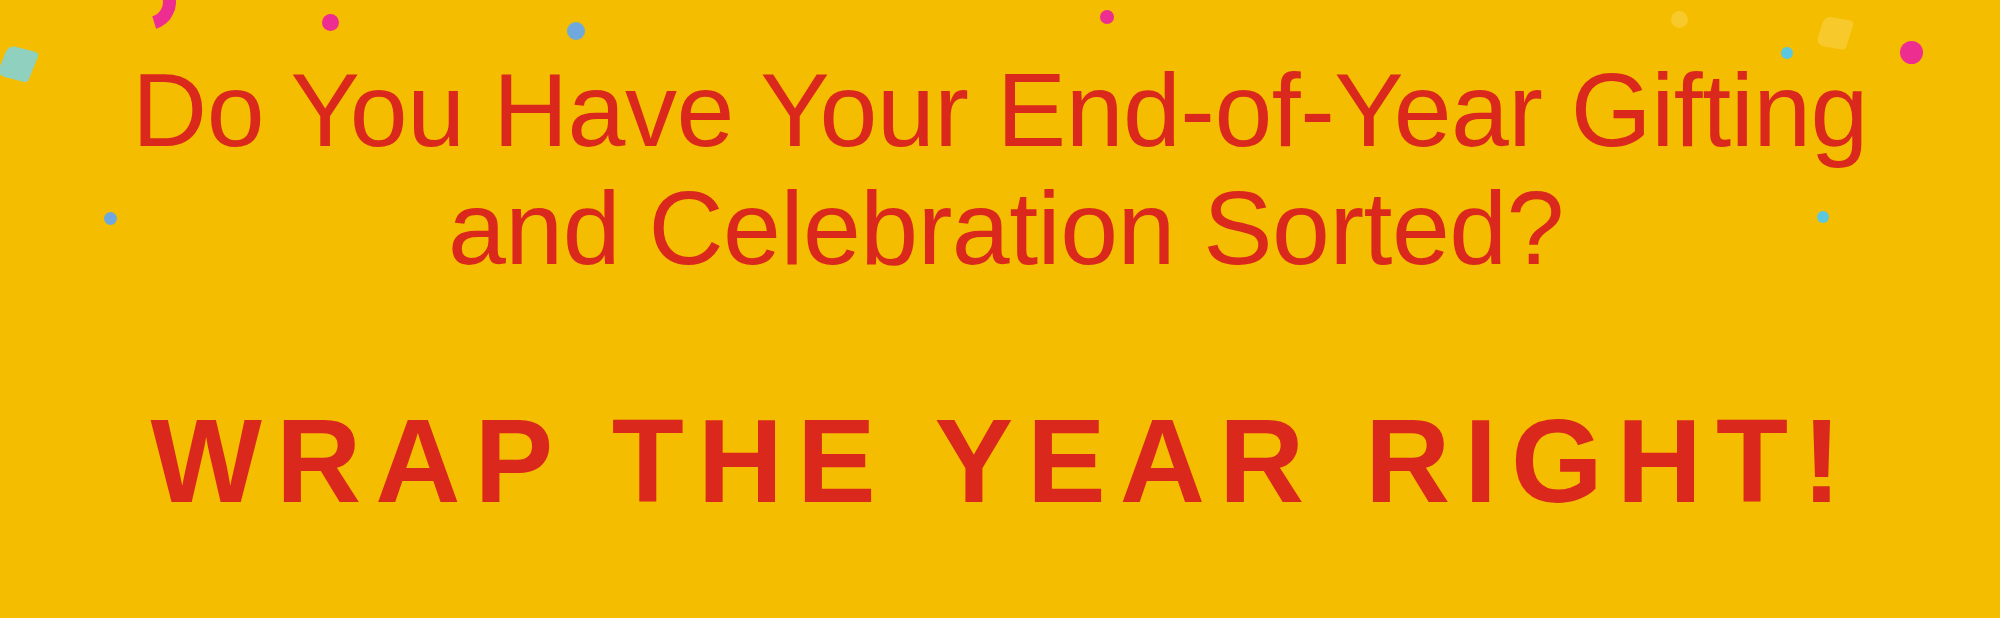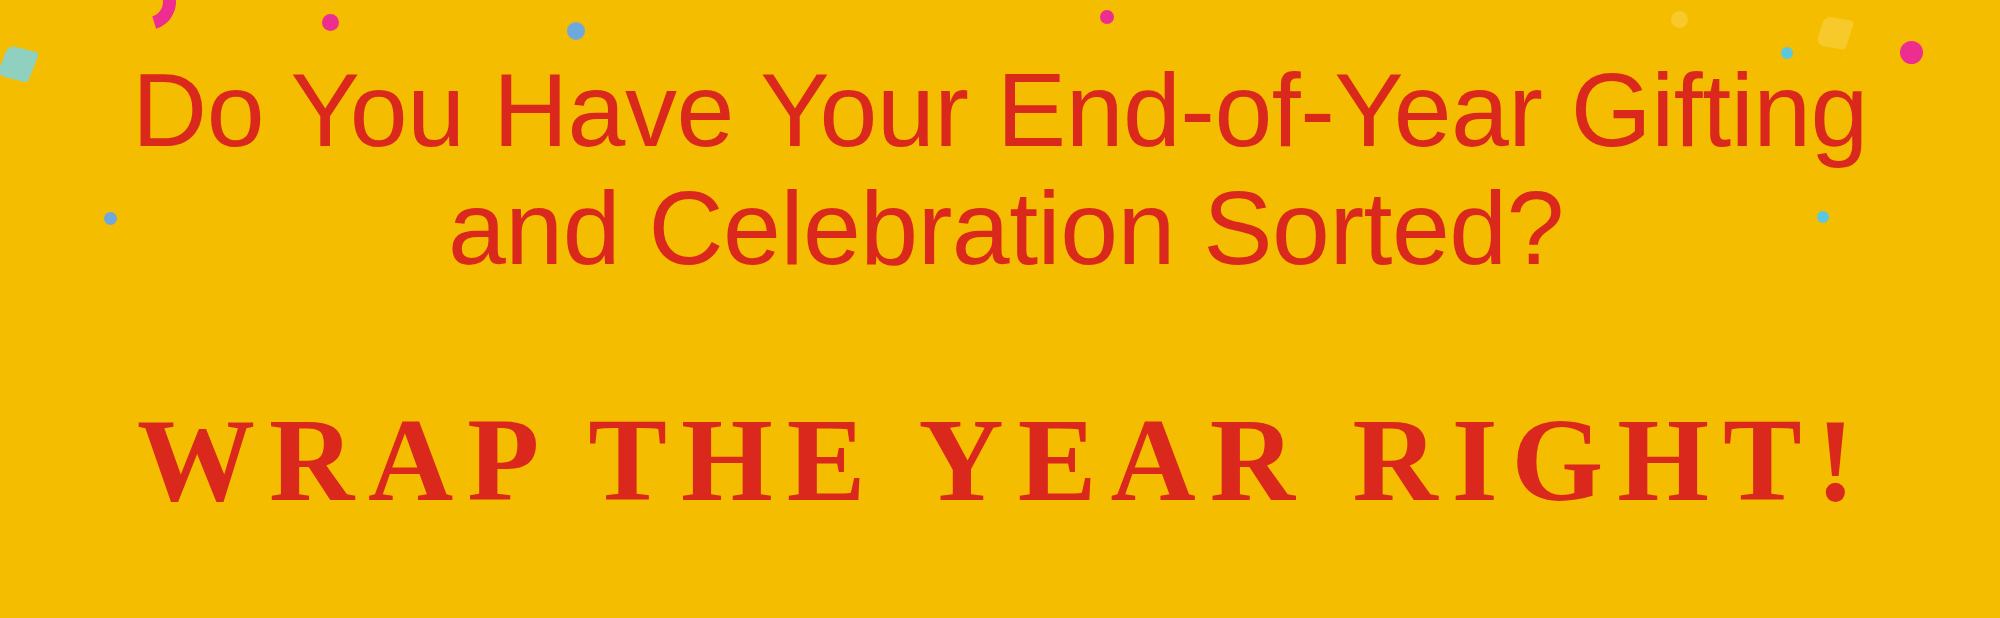--- a/index.html
+++ b/index.html
@@ -67,21 +67,21 @@
     right: 0;
     top: 168px;
   }
 
   #cta-line {
     position: absolute;
     left: 0;
     right: 8px;
     top: 398px;
     color: #DA291C;
-    font-family: Liberation Serif, serif;
+    font-family: Liberation Sans, sans-serif;
     font-weight: bold;
     font-size: 118px;
     line-height: 126px;
     letter-spacing: 14px;
     text-indent: 14px;
     white-space: nowrap;
   }
 </style>
 </head>
 <body>

